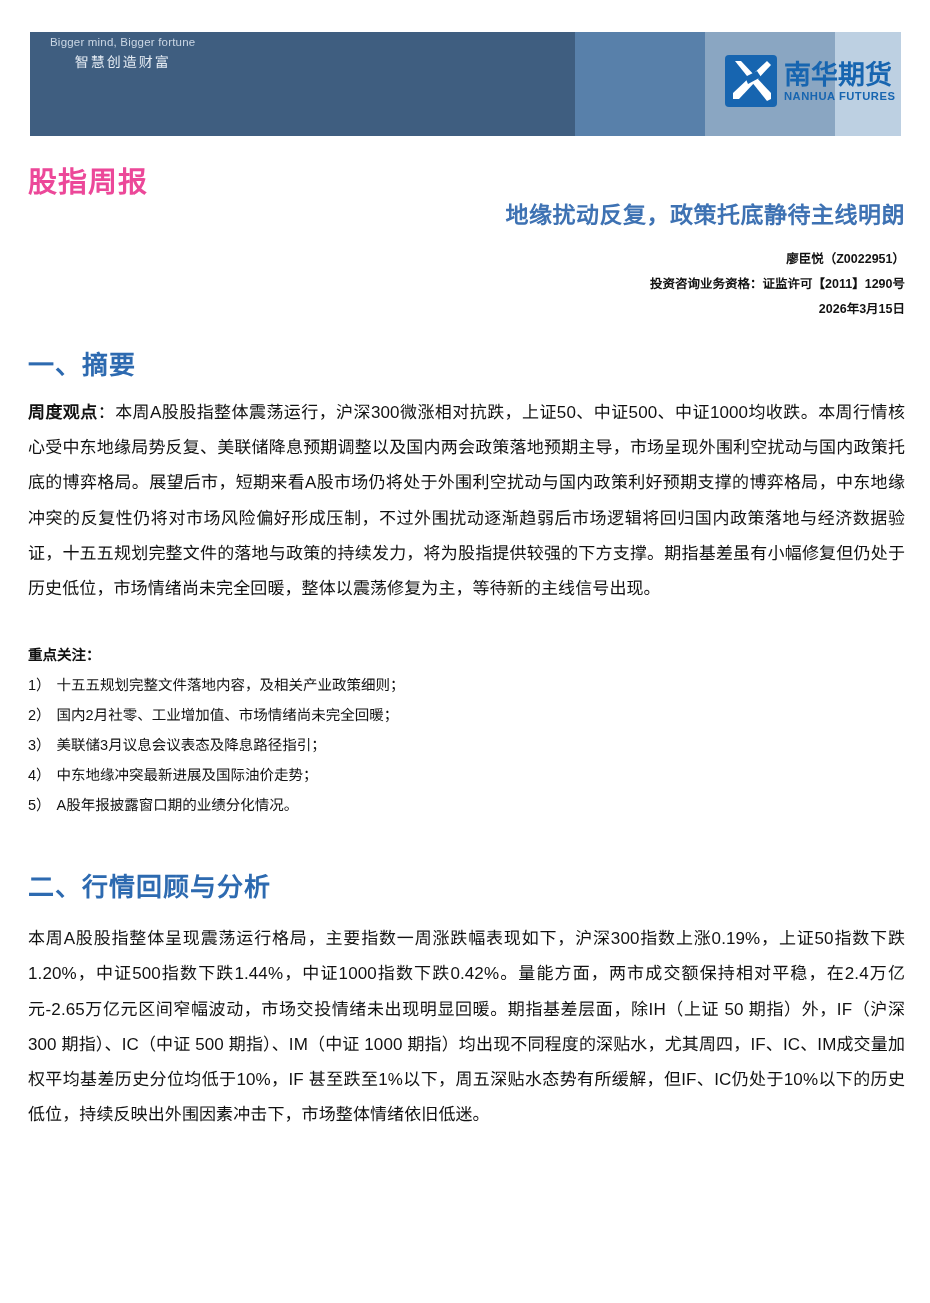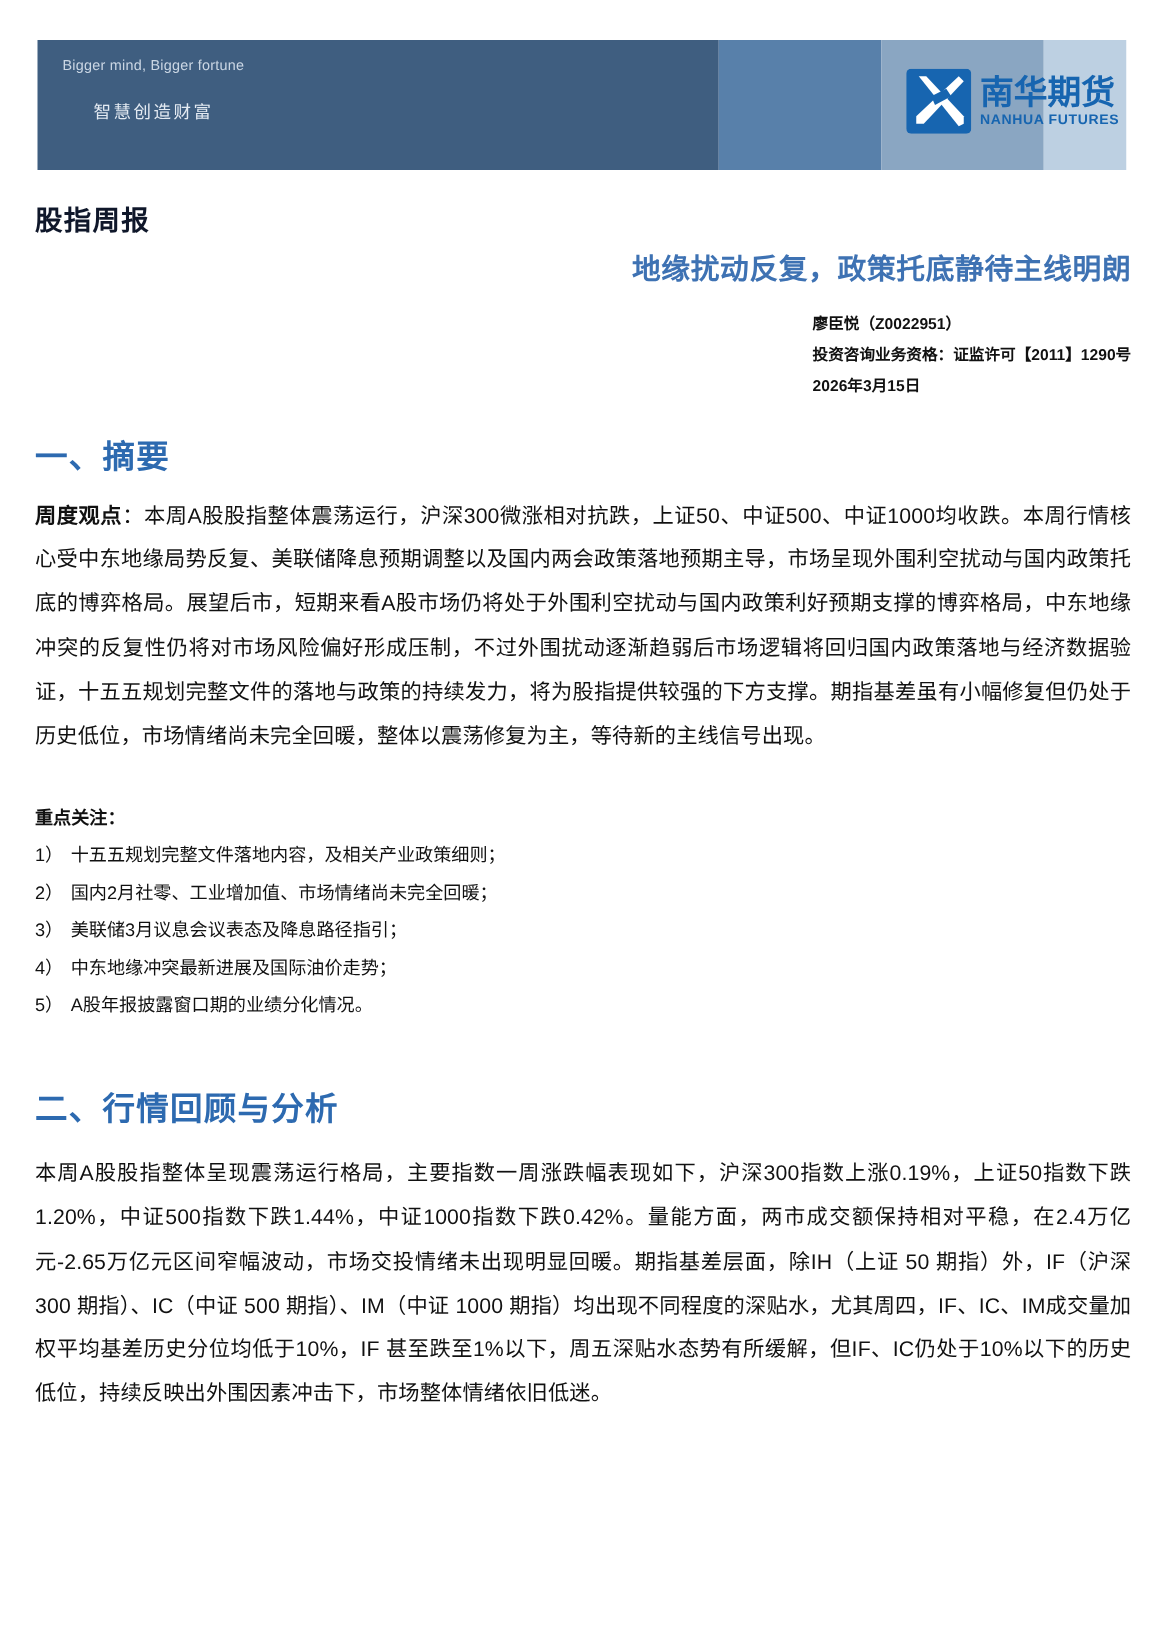--- a/index.html
+++ b/index.html
@@ -39,38 +39,38 @@
     position: relative;
   }
   .band-1 { flex: 0 0 545px; background: #3F5E80; }
   .band-2 { flex: 0 0 130px; background: #5880AA; }
   .band-3 { flex: 0 0 130px; background: #8AA6C2; }
   .band-4 { flex: 1 1 auto;  background: #BDD0E2; }
 
   .tagline {
     position: absolute;
     left: 50px;
-    top: 46px;
+    top: 35px;
     color: #D9E2EC;
     line-height: 1.35;
   }
   .tagline-en {
     font-size: 11.5px;
     letter-spacing: 0.2px;
     font-weight: 400;
     white-space: nowrap;
     color: #CBD7E4;
   }
   .tagline-cn {
     font-size: 14px;
     font-weight: 400;
     letter-spacing: 2px;
     text-align: center;
     color: #E3EAF2;
-    margin-top: 18px;
+    margin-top: 2px;
     white-space: nowrap;
   }
 
   
   .logo-wrap {
     position: absolute;
     left: 725px;
     top: 55px;
     display: flex;
     align-items: center;
@@ -104,39 +104,40 @@
     margin-top: 3px;
     transform: scaleX(1.02);
     transform-origin: left center;
   }
 
   
   .doc-type {
     position: absolute;
     left: 28px;
     top: 158px;
-    font-size: 22px;
-    font-weight: 700;
-    color: #0f172a;
+    font-size: 29px;
+    font-weight: 700;
+    color: #ec4899;
     letter-spacing: 1px;
   }
   .main-title {
     position: absolute;
     right: 25px;
     top: 196px;
     font-size: 23px;
     font-weight: 700;
     color: #3E72B3;
     letter-spacing: 0.5px;
     text-align: left;
   }
   .meta {
     position: absolute;
     right: 25px;
     top: 247px;
+    text-align: right;
     font-size: 12.5px;
     font-weight: 700;
     color: #111111;
     line-height: 2.0;
   }
   .meta div { white-space: nowrap; }
 
   
   .content {
     position: absolute;

